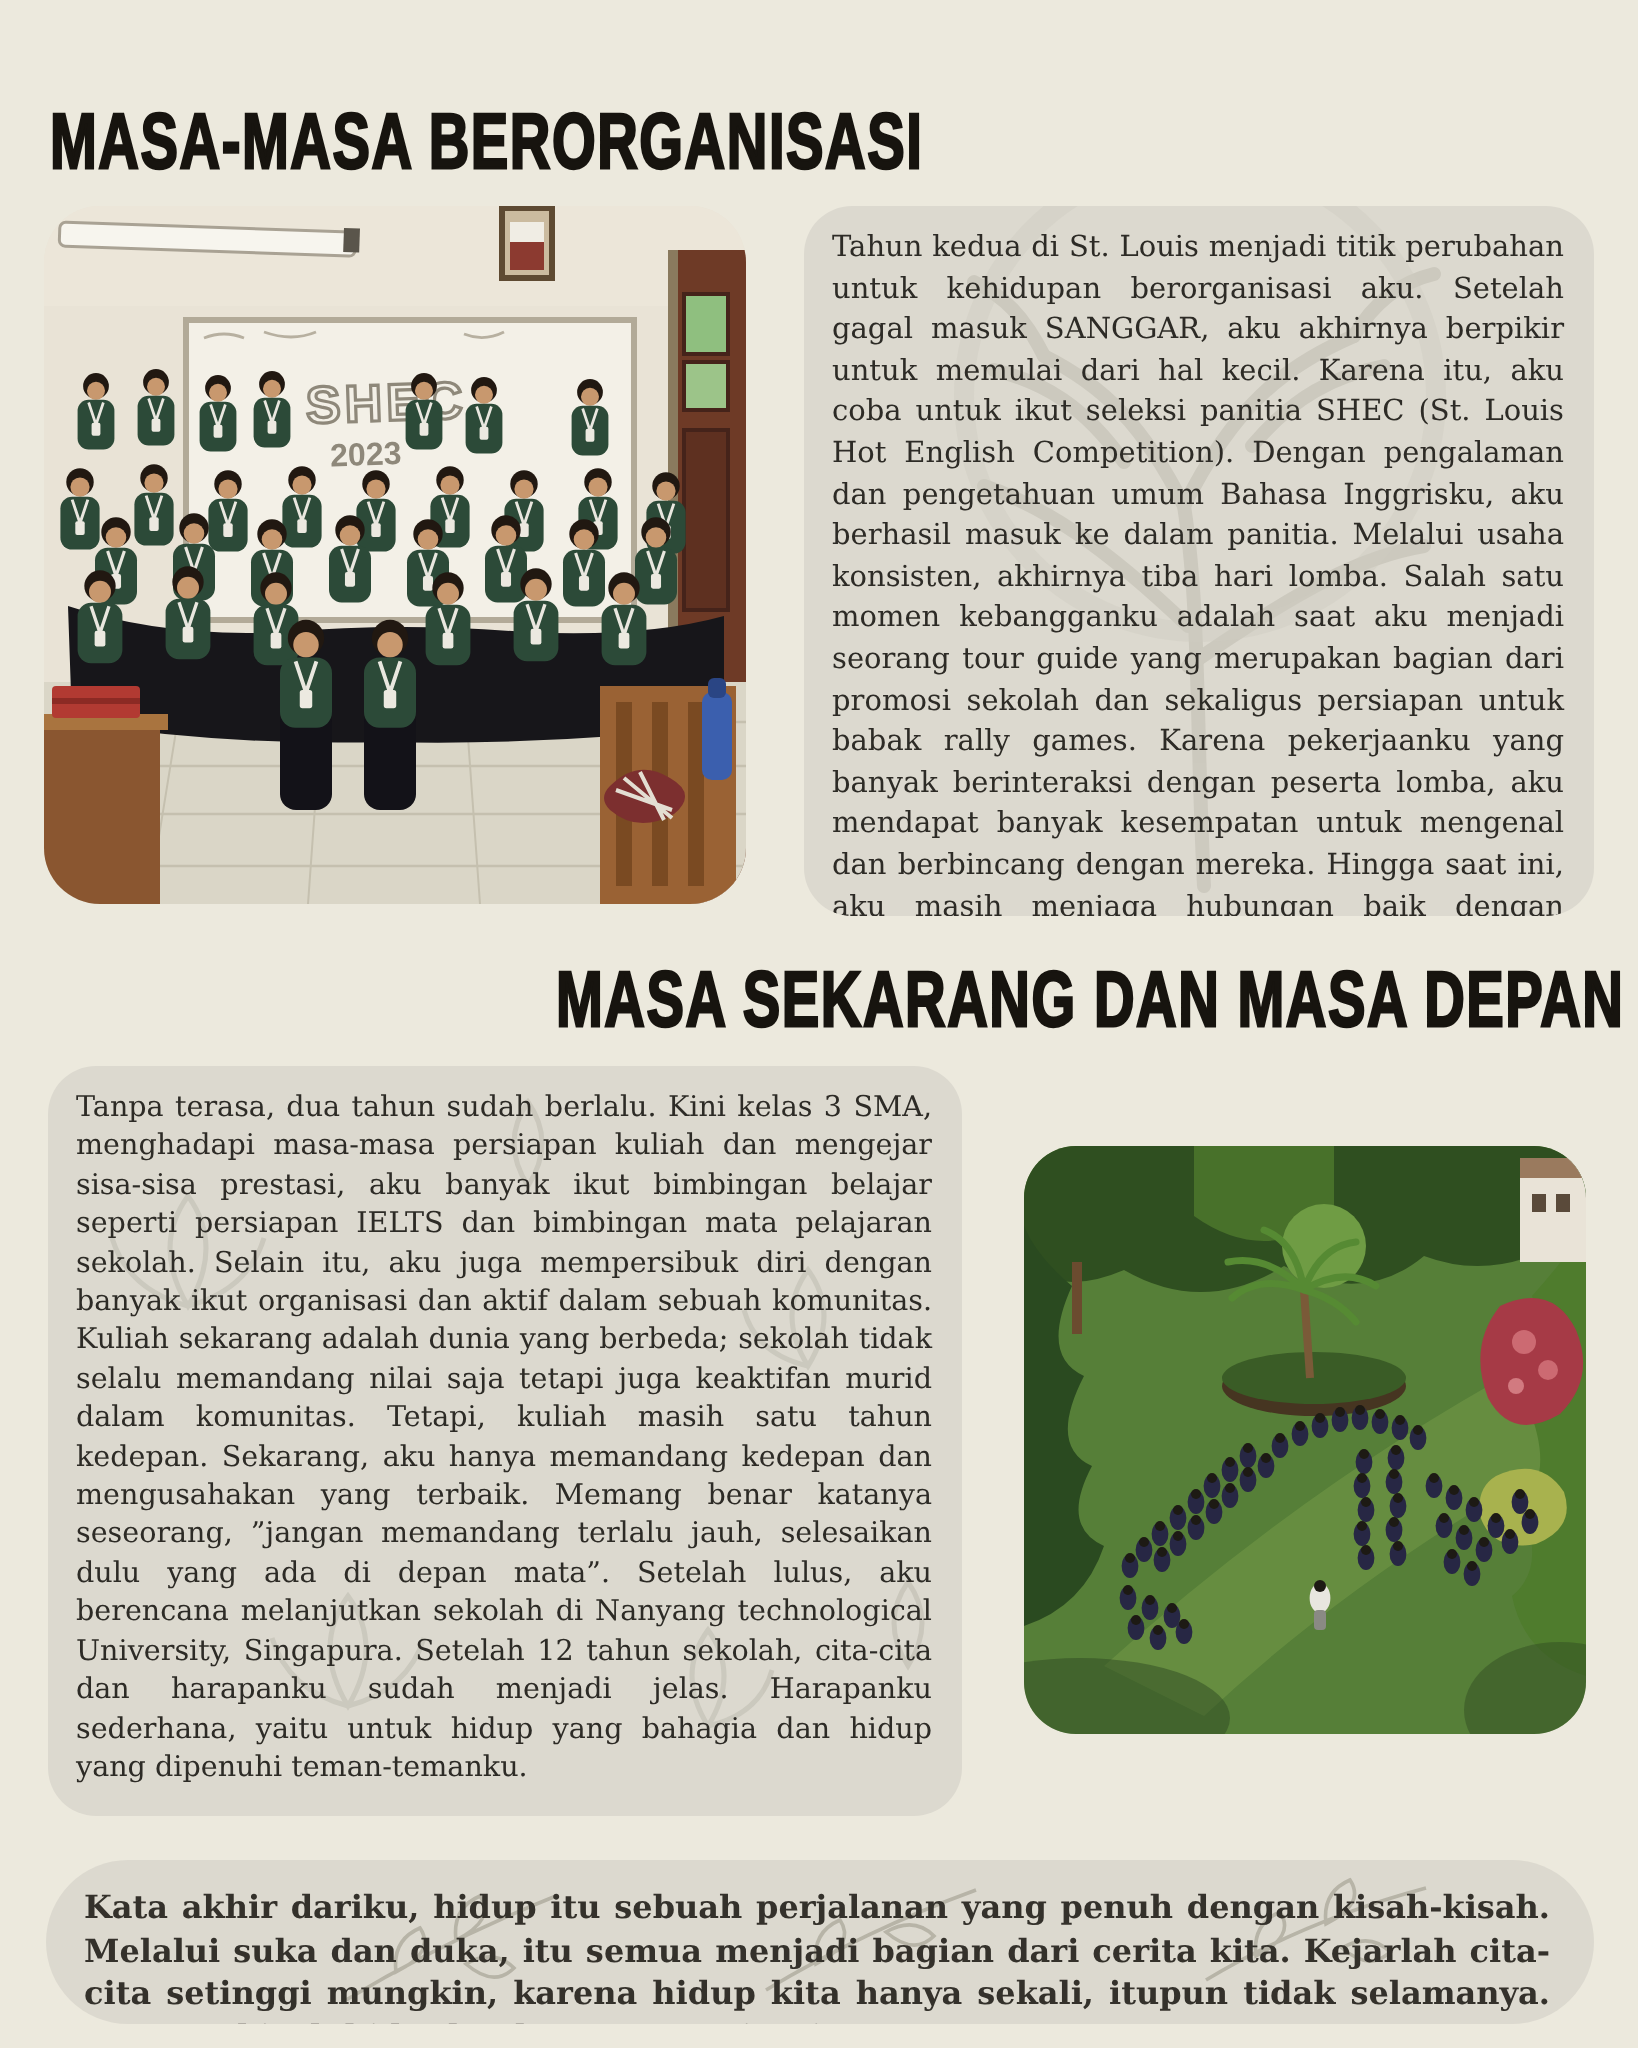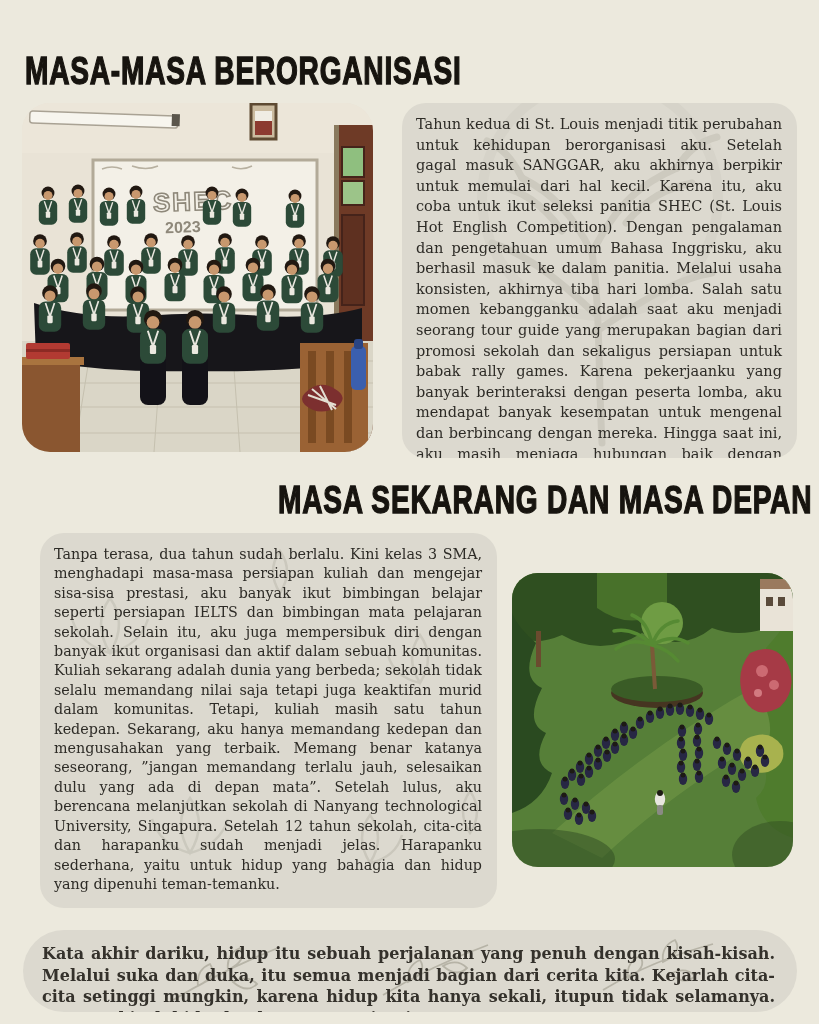--- a/index.html
+++ b/index.html
@@ -19,21 +19,21 @@
   #title1{left:25px;top:49px;}
   #title2{left:278px;top:478px;}
   .panel{
     position:absolute;background:#dcd9cf;border-radius:24px;overflow:hidden;
   }
   .panel p{
     position:relative;z-index:2;margin:0;color:#2d2b26;text-align:justify;
   }
   #panel1{left:402px;top:103px;width:395px;height:355px;}
   #panel1 p{padding:11px 15px 0 14px;font-size:14.5px;line-height:20.6px;}
-  #panel2{left:40px;top:533px;width:457px;height:375px;}
+  #panel2{left:24px;top:533px;width:457px;height:375px;}
   #panel2 p{padding:12px 15px 0 14px;font-size:14.3px;line-height:19.4px;}
   #footer{left:23px;top:930px;width:774px;height:82px;border-radius:41px;}
   #footer p{padding:13px 22px 0 19px;font-size:16px;line-height:21.5px;font-weight:bold;color:#34312b;}
   .photo{position:absolute;overflow:hidden;}
   #photo1{left:22px;top:103px;width:351px;height:349px;border-radius:28px;}
   #photo2{left:512px;top:573px;width:281px;height:294px;border-radius:26px;}
   .photo svg{display:block;}
   .wm{position:absolute;z-index:1;left:0;top:0;pointer-events:none;}
 </style>
 </head>

